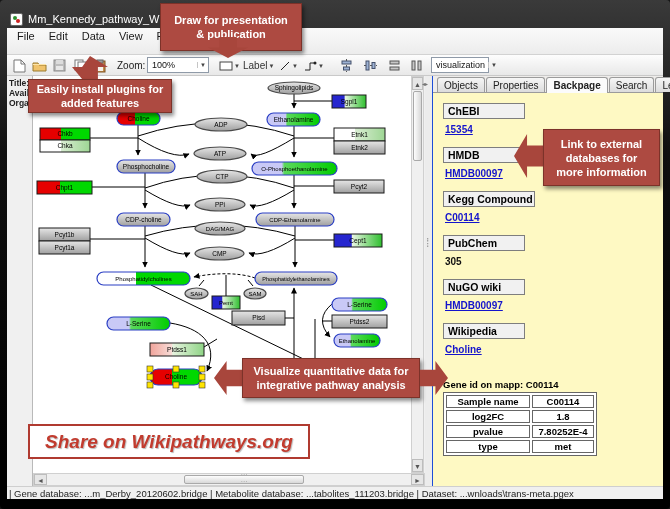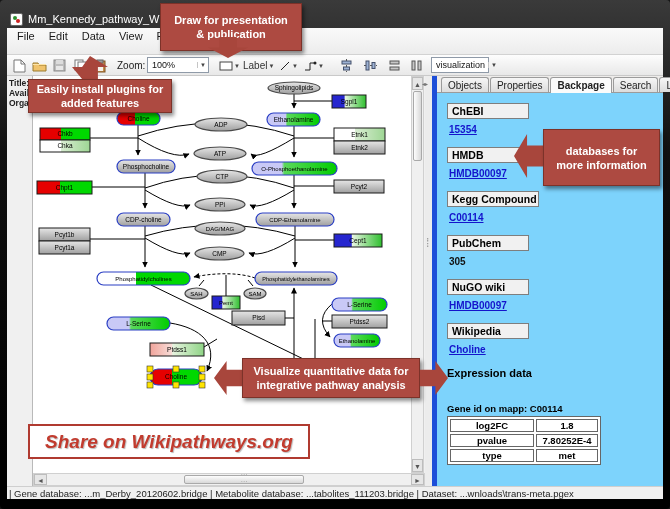--- a/index.html
+++ b/index.html
@@ -32,21 +32,21 @@
   .hscroll .arr{position:absolute;top:0;width:13px;height:11px;background:#e6e6e6;border:1px solid #bdbdbd;font-size:7px;color:#555;text-align:center;line-height:11px;}
   .hthumb{position:absolute;left:150px;top:1px;width:120px;height:9px;background:linear-gradient(#fdfdfd,#d8d8d8);border:1px solid #a9a9a9;border-radius:2px;}
   .hthumb:after{content:"⋮⋮";position:absolute;left:50%;top:-2px;transform:translateX(-50%) rotate(90deg);font-size:7px;color:#888;}
   .vscroll{position:absolute;left:405px;top:0;width:13px;height:397px;background:#f0f0f0;border:1px solid #d0d0d0;}
   .vscroll .arr{position:absolute;left:0;width:11px;height:13px;background:#e6e6e6;border:1px solid #bdbdbd;font-size:7px;color:#555;text-align:center;line-height:13px;}
   .vthumb{position:absolute;left:1px;top:14px;width:9px;height:70px;background:linear-gradient(90deg,#fdfdfd,#d8d8d8);border:1px solid #a9a9a9;border-radius:2px;}
   .splitter{position:absolute;left:418px;top:0;width:7px;bottom:0;background:#ececec;}
   .splitter:before{content:"◂▸";position:absolute;left:-3px;top:4px;font-size:6px;color:#777;}
   .splitter:after{content:"⁞";position:absolute;left:1px;top:160px;font-size:12px;color:#9a9a9a;}
   
-  .panel{position:absolute;left:425px;top:0;right:0;bottom:0;background:#7dd3fc;border-left:5px solid #1d4ed8;}
+  .panel{position:absolute;left:425px;top:0;right:0;bottom:0;background:#fef9c3;border-left:1px solid #1d4ed8;}
   .tabs{position:absolute;left:0;top:0;right:0;height:17px;background:#eeecea;display:flex;align-items:flex-end;padding-left:4px;border-bottom:1px solid #9b9b9b;}
   .tab{font-size:10px;color:#222;background:linear-gradient(#f6f6f6,#dcdcdc);border:1px solid #9b9b9b;border-bottom:none;border-radius:3px 3px 0 0;padding:2px 6px 1px 6px;margin-right:1px;}
   .tab.active{background:#fbfbfb;font-weight:bold;padding-bottom:2px;position:relative;top:1px;}
   .panelbody{position:absolute;left:0;top:17px;right:0;bottom:0;overflow:hidden;padding:10px 0 0 10px;}
   .secbox{width:82px;height:16px;background:#f1f1f1;border:1px solid #7e7e7e;font-size:10.5px;font-weight:bold;color:#000;padding:1px 0 0 4px;}
   .secbox.wide{width:92px;}
   .dblink{display:block;font-size:10px;font-weight:bold;color:#1414cc;text-decoration:underline;margin:5px 0 12px 2px;}
   .dblink.plain{color:#111;text-decoration:none;}
   .exp-title{font-size:11px;font-weight:bold;color:#000;margin:4px 0 0 0;}
   .mapp{font-size:9.5px;font-weight:bold;color:#000;margin:24px 0 2px 0;}
@@ -453,24 +453,27 @@
           <div class="secbox">HMDB</div>
           <a class="dblink">HMDB00097</a>
           <div class="secbox wide">Kegg Compound</div>
           <a class="dblink">C00114</a>
           <div class="secbox">PubChem</div>
           <span class="dblink plain">305</span>
           <div class="secbox">NuGO wiki</div>
           <a class="dblink">HMDB00097</a>
           <div class="secbox">Wikipedia</div>
           <a class="dblink">Choline</a>
-          <div class="exp-title">Expression data</div>
           <div class="mapp">Gene id on mapp: C00114</div>
           <table class="expr">
             <tbody>
+                <tr>
+              <td>Sample name</td>
+              <td>C00114</td>
+            </tr>
             <tr>
               <td>log2FC</td>
               <td>1.8</td>
             </tr>
             <tr>
               <td>pvalue</td>
               <td>7.80252E-4</td>
             </tr>
             <tr>
               <td>type</td>
@@ -494,20 +497,21 @@
   <div class="co-arrow a-down" style="left:208px;top:37px;width:40px;height:21px;"></div>
 
   <div class="co-arrow a-up" style="left:72px;top:56px;width:36px;height:23px;"></div>
   <div class="co-box" style="left:28px;top:79px;width:144px;height:34px;">
     <span>Easily install plugins for</span>
     <span>added features</span>
   </div>
 
   <div class="co-arrow a-left" style="left:514px;top:134px;width:29px;height:44px;"></div>
   <div class="co-box" style="left:543px;top:129px;width:117px;height:57px;">
+    <span>Link to external</span>
     <span>databases for</span>
     <span>more information</span>
   </div>
 
   <div class="co-arrow a-left" style="left:214px;top:361px;width:28px;height:34px;"></div>
   <div class="co-box" style="left:242px;top:358px;width:178px;height:40px;">
     <span>Visualize quantitative data  for</span>
     <span>integrative pathway analysis</span>
   </div>
   <div class="co-arrow a-right" style="left:420px;top:361px;width:28px;height:34px;"></div>

